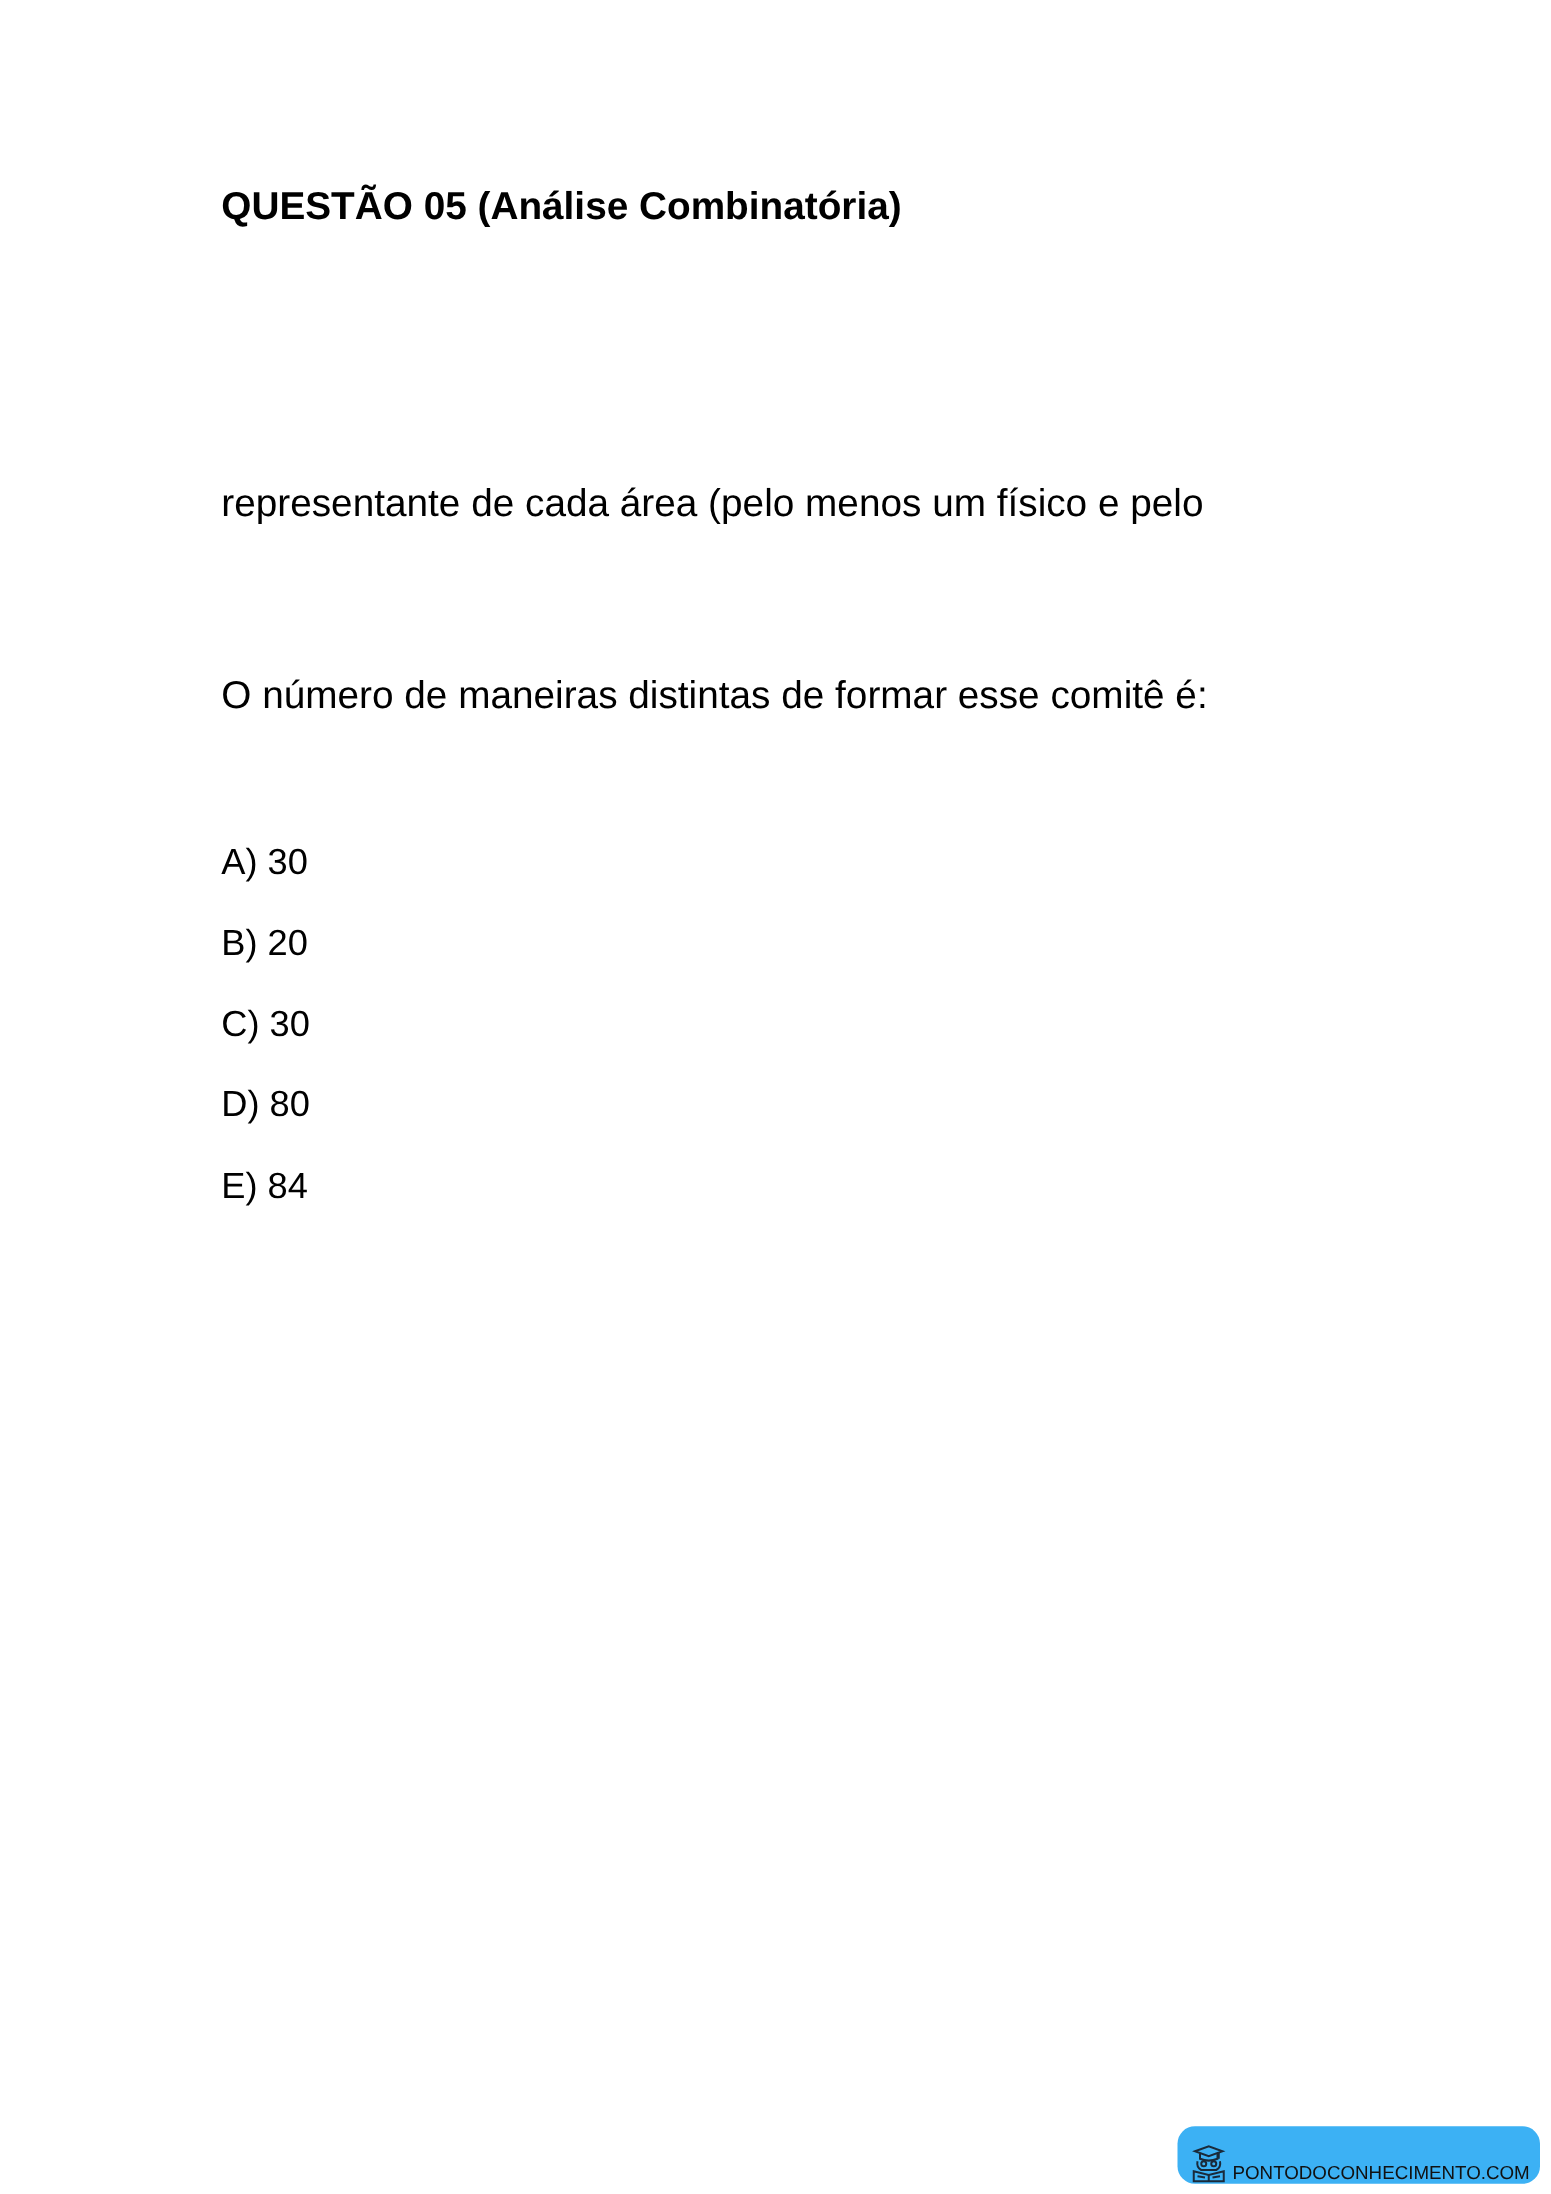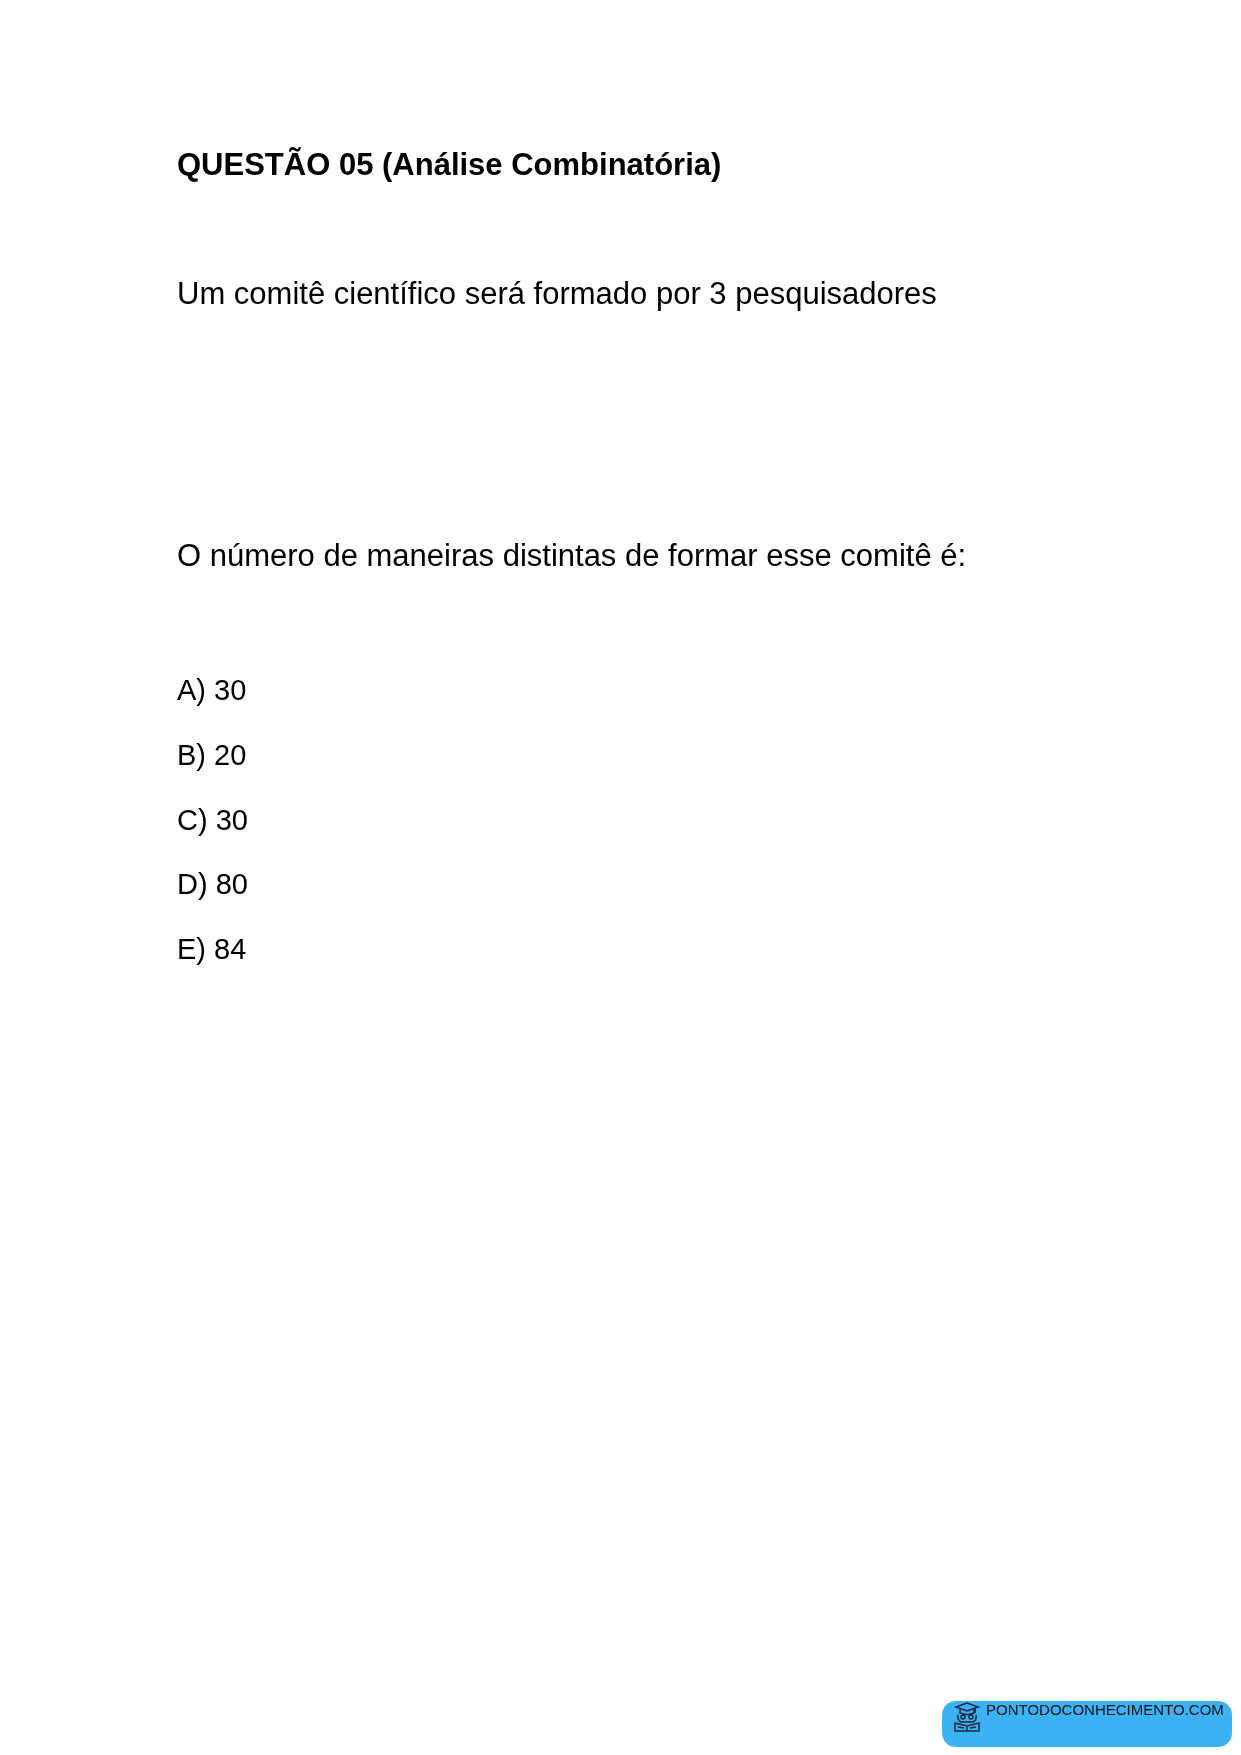--- a/index.html
+++ b/index.html
@@ -15,37 +15,37 @@
     .para {
       position: absolute; left: 177px; width: 900px;
       font-size: 31px; line-height: 44px; margin: 0;
     }
     .opt {
       position: absolute; left: 177px; font-size: 29px; line-height: 36px; white-space: nowrap;
     }
     .badge {
       position: absolute; left: 942px; top: 1701px; width: 290px; height: 46px;
       background: #3cb1f4; border-radius: 14px;
-      display: flex; align-items: flex-start; padding-left: 10px; box-sizing: border-box;
+      display: flex; align-items: flex-end; padding-left: 10px; box-sizing: border-box;
     }
     .badge-text {
       font-size: 15px; font-weight: normal; color: #111; margin-left: 4px; letter-spacing: 0px;
     }
     .badge svg { display: block; }
   </style>
 </head>
 <body>
 
 <div class="title">QUESTÃO 05 (Análise Combinatória)</div>
 
 <div class="para" style="top:272px;">
-  <div>Um comitê científico será formado por 3 pesquisadores</div>
 </div>
 
 <div class="para" style="top:381px;">
+  <div>representante de cada área (pelo menos um físico e pelo</div>
 </div>
 
 <div class="para" style="top:534px;">
   <div>O número de maneiras distintas de formar esse comitê é:</div>
 </div>
 
 <div class="opt" style="top:672px;">A) 30</div>
 <div class="opt" style="top:737px;">B) 20</div>
 <div class="opt" style="top:802px;">C) 30</div>
 <div class="opt" style="top:866px;">D) 80</div>

